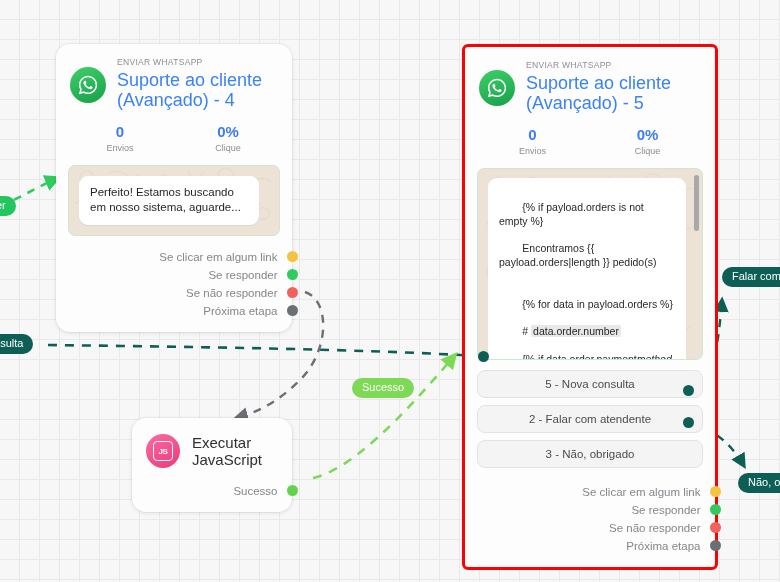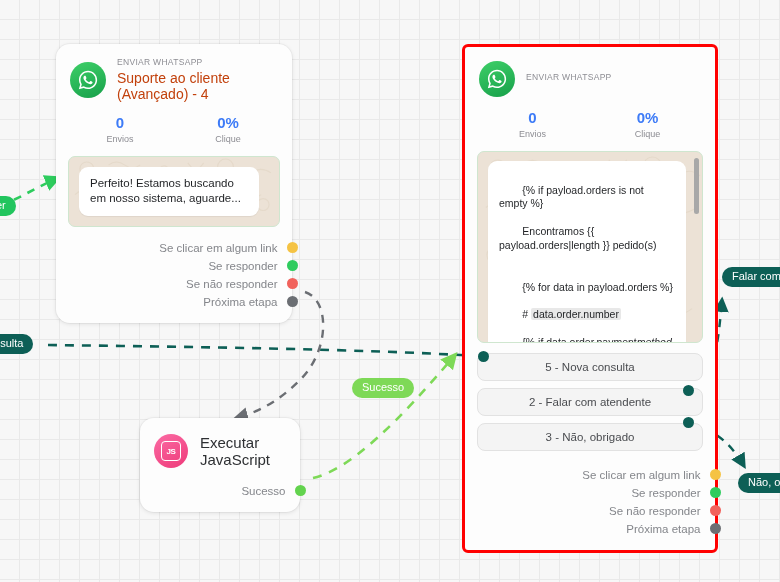--- a/index.html
+++ b/index.html
@@ -59,22 +59,22 @@
 
   .head-text { line-height: 1.15; }
   .kicker {
     font-size: 8.5px;
     letter-spacing: 0.3px;
     color: #8d8d93;
     text-transform: uppercase;
     margin-bottom: 2px;
   }
   .node-title {
-    font-size: 14px;
-    color: #c2410c;
+    font-size: 18px;
+    color: #3b82f6;
   }
 
   
   .stats {
     display: flex;
     padding: 8px 10px 6px 10px;
   }
   .stat { flex: 1; text-align: center; }
   .stat-value {
     font-size: 15px;
@@ -308,21 +308,21 @@
         <span class="port-label">Se não responder</span>
         <span class="dot red outside"></span>
       </div>
       <div class="port">
         <span class="port-label">Próxima etapa</span>
         <span class="dot gray outside"></span>
       </div>
     </div>
   </div>
 
-  <div class="node" style="left:140px; top:418px; width:160px;">
+  <div class="node" style="left:132px; top:418px; width:160px;">
     <div class="js-head">
       <div class="js-avatar">
         <div class="js-badge">JS</div>
       </div>
       <div class="js-title">Executar JavaScript</div>
     </div>
     <div class="ports" style="padding-top:8px;">
       <div class="port">
         <span class="port-label">Sucesso</span>
         <span class="dot lgreen outside"></span>
@@ -333,20 +333,21 @@
   <div class="node selected" style="left:462px; top:44px; width:250px;">
 
     <div class="node-head">
       <div class="wa-avatar">
         <svg width="22" height="22" viewBox="0 0 24 24" aria-hidden="true">
           <path fill="#ffffff" d="M12.04 2C6.58 2 2.13 6.45 2.13 11.91c0 1.75.46 3.46 1.32 4.96L2 22l5.25-1.38a9.86 9.86 0 0 0 4.79 1.22h.01c5.46 0 9.91-4.45 9.91-9.91C21.96 6.45 17.5 2 12.04 2zm0 18.15h-.01a8.2 8.2 0 0 1-4.18-1.15l-.3-.18-3.11.82.83-3.04-.2-.31a8.18 8.18 0 0 1-1.26-4.38c0-4.54 3.69-8.23 8.24-8.23 2.2 0 4.27.86 5.82 2.42a8.18 8.18 0 0 1 2.41 5.82c0 4.54-3.69 8.23-8.24 8.23zm4.52-6.16c-.25-.12-1.47-.72-1.69-.81-.23-.08-.39-.12-.56.13-.16.25-.64.81-.79.97-.14.17-.29.19-.54.06-.25-.12-1.05-.39-1.99-1.23-.74-.66-1.23-1.47-1.38-1.72-.14-.25-.01-.38.11-.5.11-.11.25-.29.37-.43.12-.15.16-.25.25-.41.08-.17.04-.31-.02-.43-.06-.12-.56-1.34-.76-1.84-.2-.48-.4-.42-.56-.43h-.47c-.17 0-.43.06-.66.31s-.86.84-.86 2.05.88 2.38 1 2.54c.12.17 1.73 2.64 4.19 3.7.59.25 1.04.4 1.4.52.59.19 1.12.16 1.54.1.47-.07 1.47-.6 1.67-1.18.21-.58.21-1.07.15-1.18-.06-.11-.23-.17-.48-.29z"></path>
         </svg>
       </div>
       <div class="head-text">
         <div class="kicker">ENVIAR WHATSAPP</div>
+        <div class="node-title">Suporte ao cliente (Avançado) - 5</div>
       </div>
     </div>
 
     <div class="stats">
       <div class="stat">
         <div class="stat-value">0</div>
         <div class="stat-label">Envios</div>
       </div>
       <div class="stat">
         <div class="stat-value">0%</div>

